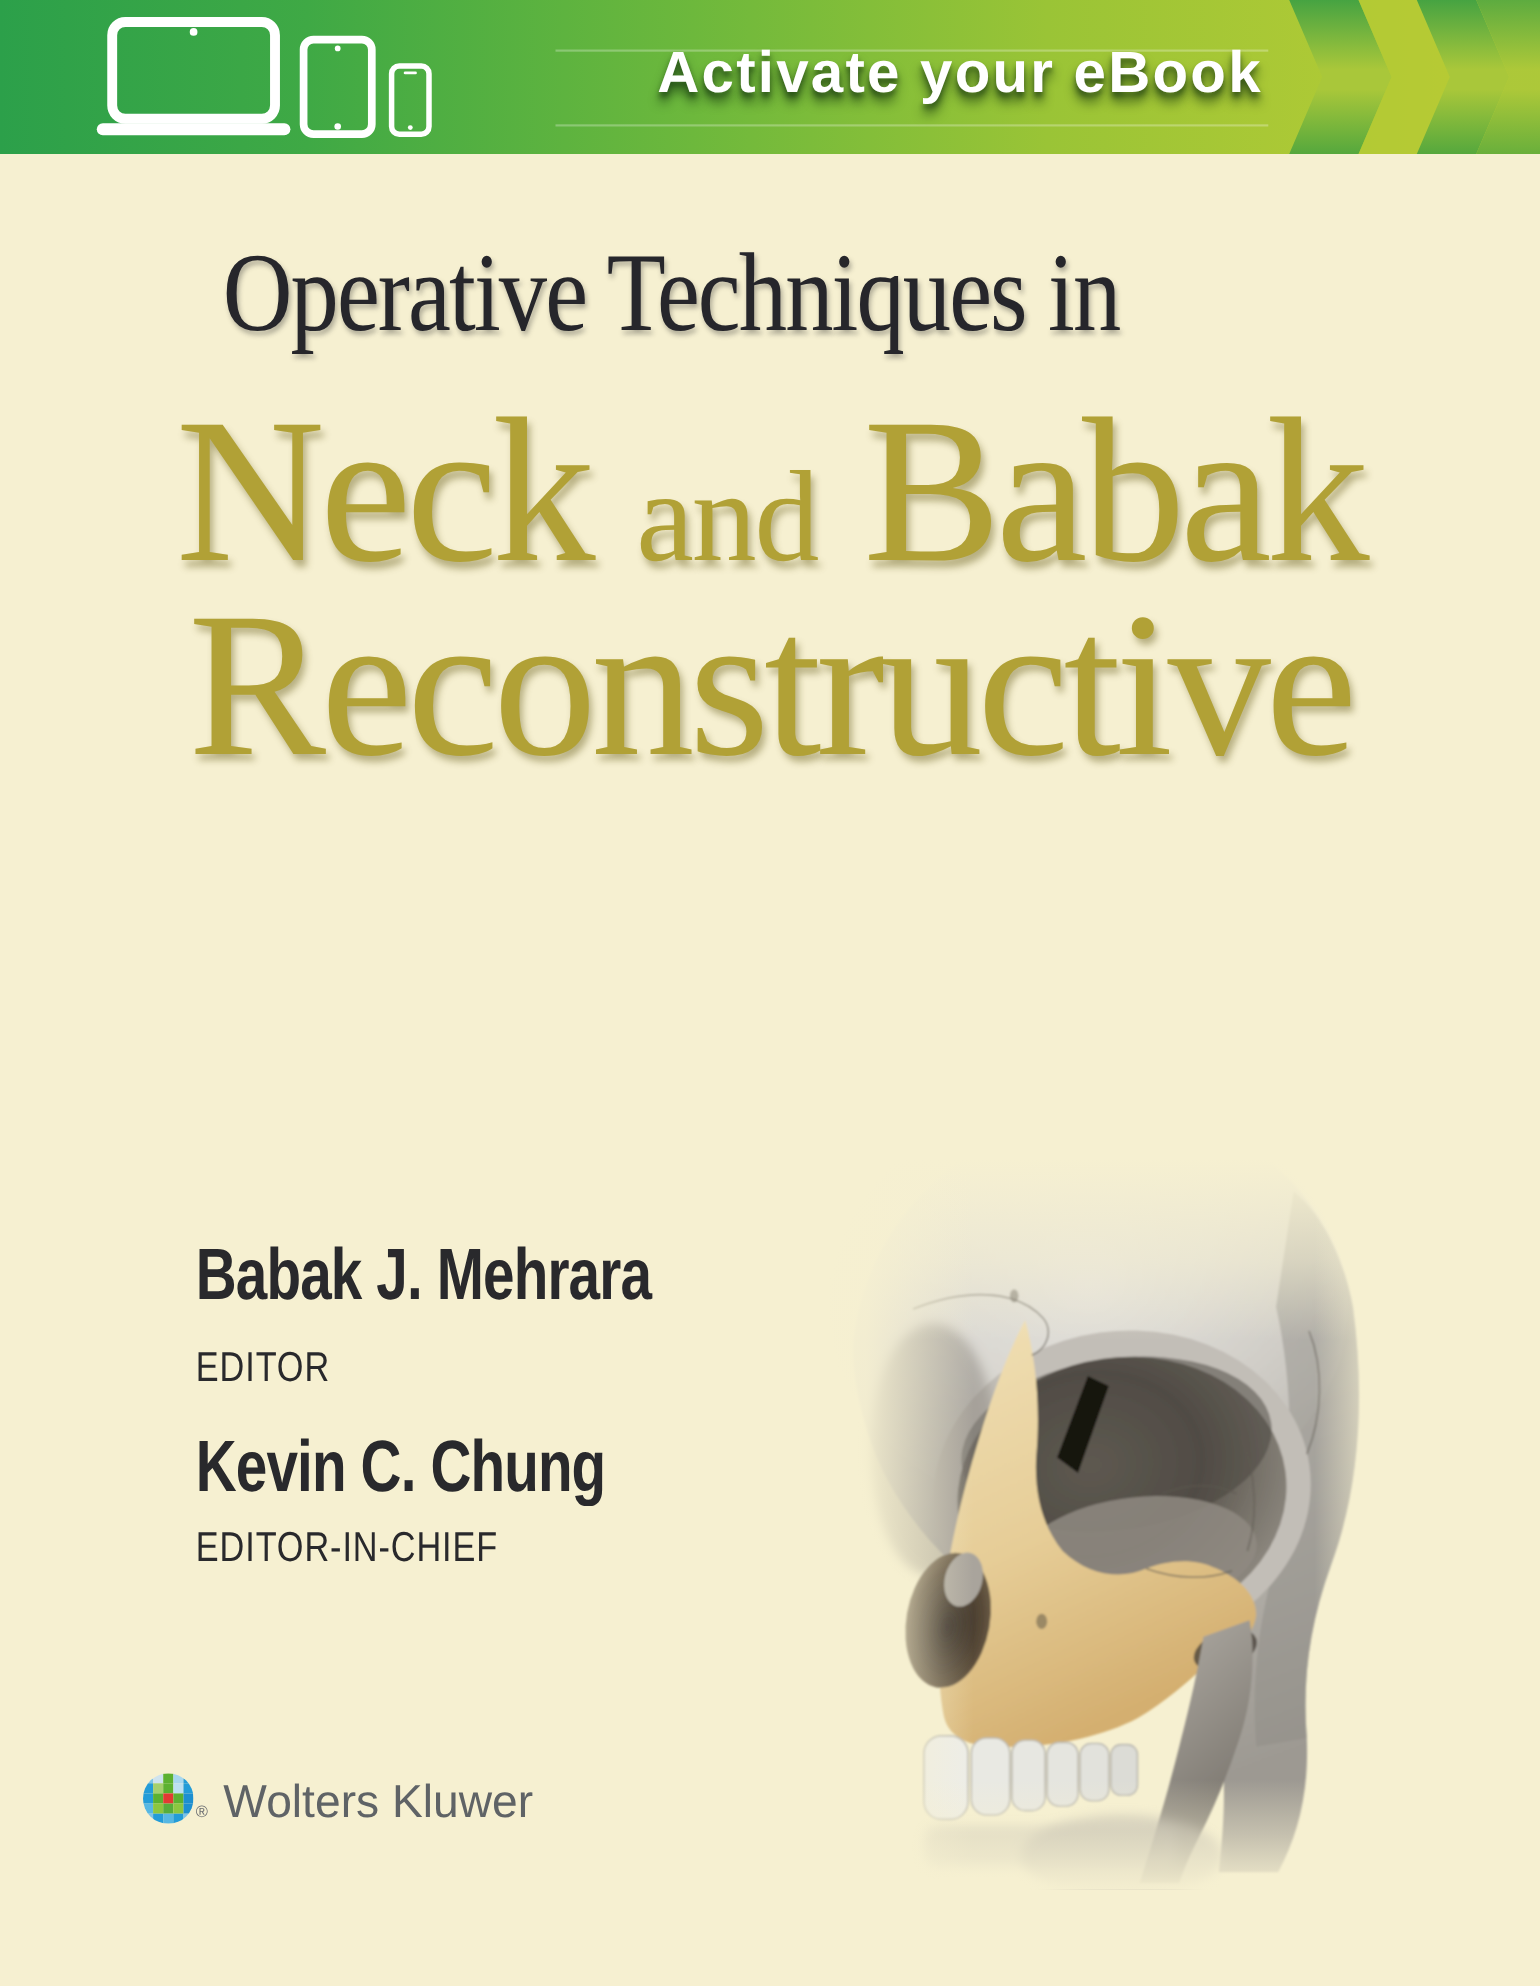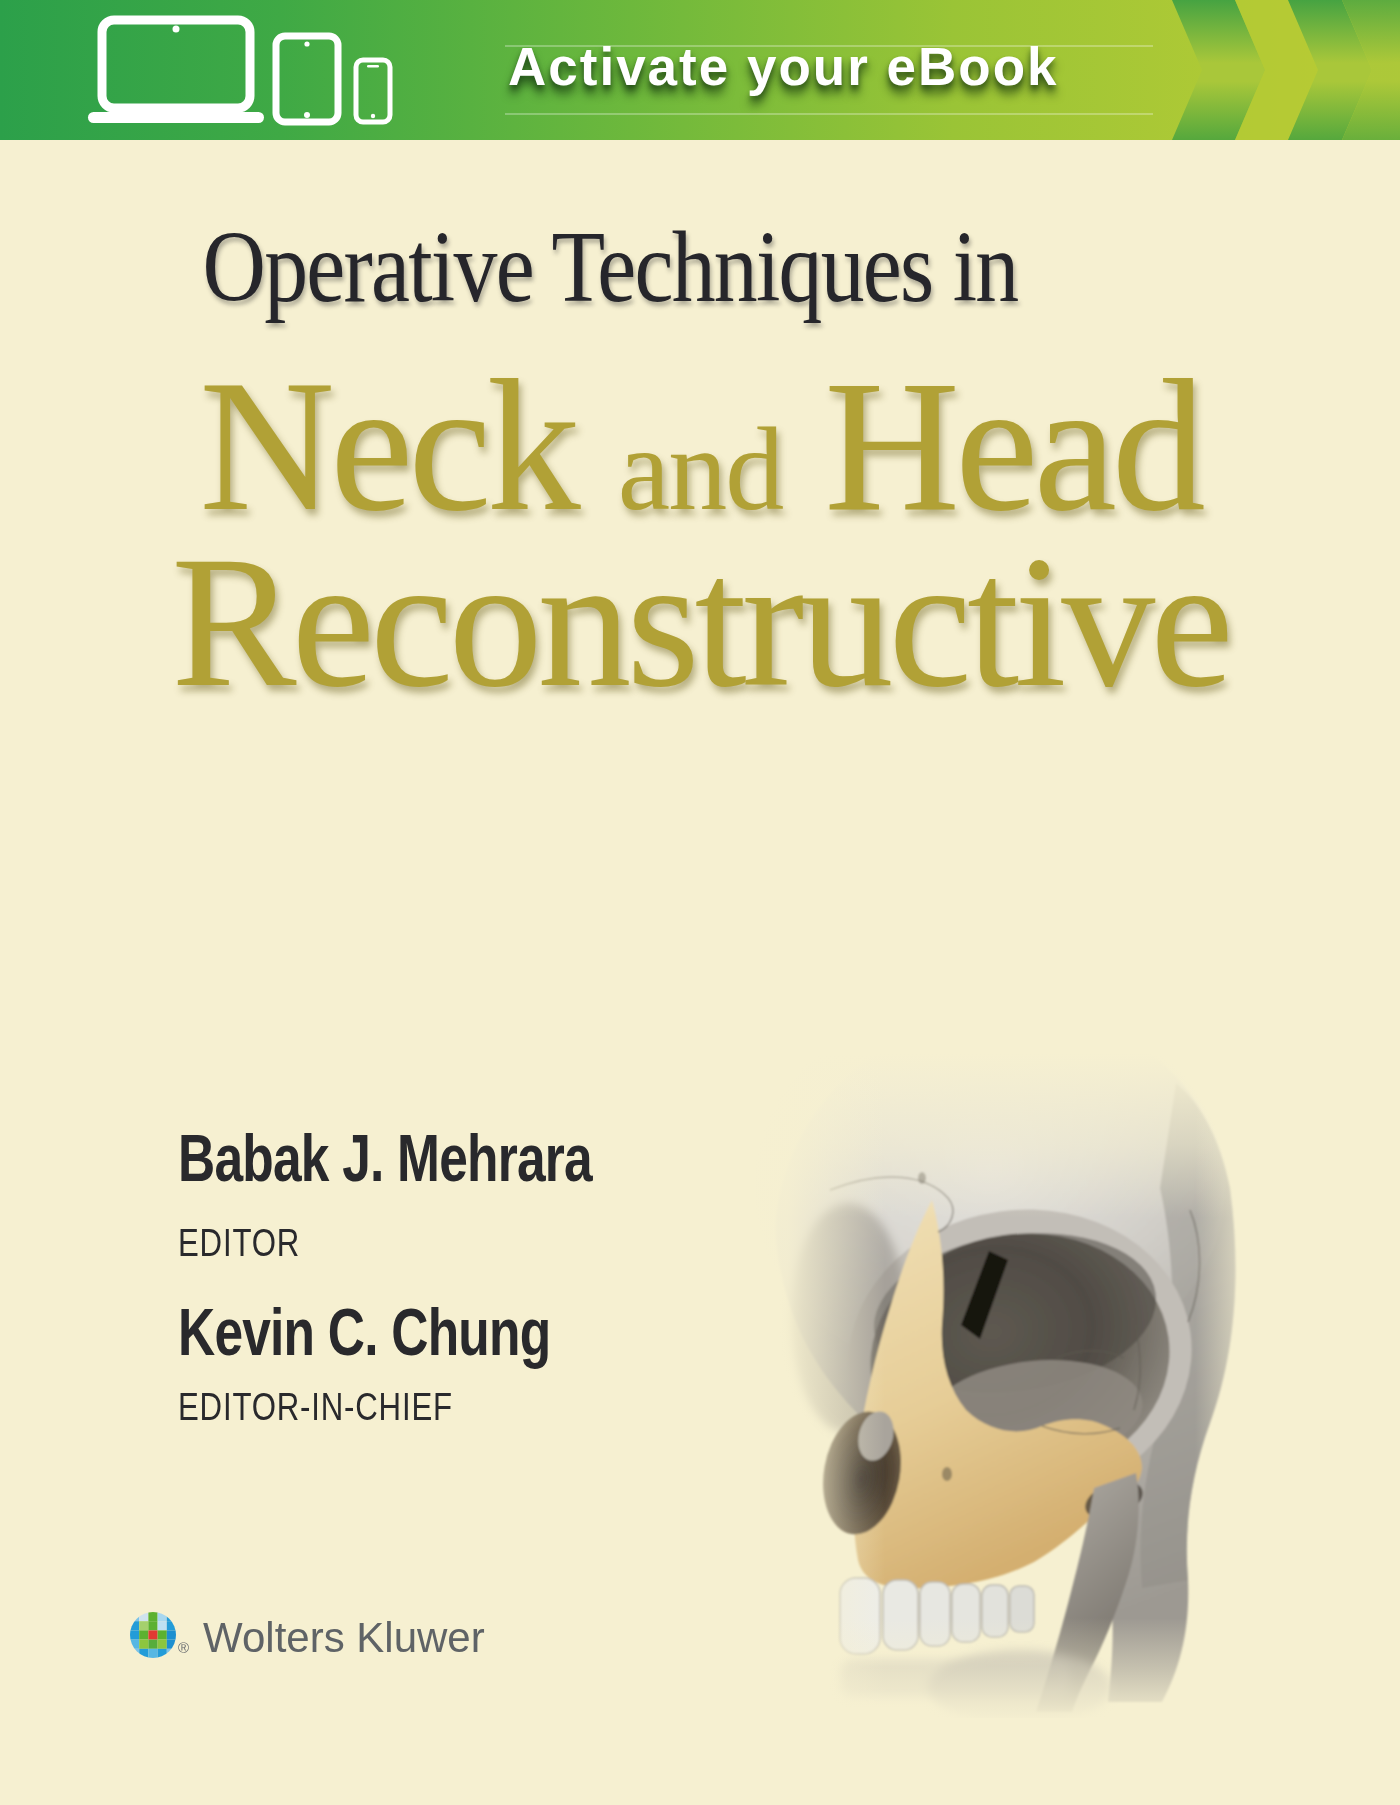--- a/index.html
+++ b/index.html
@@ -4,21 +4,21 @@
 <style>
   html,body{margin:0;padding:0;}
   body{width:1400px;height:1805px;background:#f6f0d1;font-family:"Liberation Serif",serif;}
   .cover{position:relative;width:1400px;height:1805px;background:#f6f0d1;overflow:hidden;}
 
   
   .banner{position:absolute;top:0;left:0;width:1400px;height:140px;
     background:linear-gradient(90deg,#2ca04a 0%,#3fa945 20%,#6db83c 45%,#9ac436 68%,#bccd35 100%);}
   .banner-rule{position:absolute;height:2px;background:rgba(255,255,255,.28);left:505px;width:648px;}
   .rule-top{top:45px;} .rule-bottom{top:113px;}
-  .banner-label{position:absolute;left:508px;top:36px;width:640px;text-align:left;
+  .banner-label{position:absolute;left:508px;top:36px;width:640px;text-align:right;
     font-family:"Liberation Sans",sans-serif;font-weight:bold;font-size:53px;letter-spacing:2px;color:#ffffff;
     text-shadow:0 9px 10px rgba(12,42,12,.62),0 4px 5px rgba(12,42,12,.45);white-space:nowrap;}
   .devices-svg{position:absolute;left:76px;top:10px;}
   .chevrons-svg{position:absolute;right:0;top:0;}
 
   
   .series-title{position:absolute;top:208px;left:0;width:1220px;text-align:center;
     font-size:102px;color:#26262b;letter-spacing:-2px;white-space:nowrap;
     transform:scaleX(.86);transform-origin:50% 50%;
     text-shadow:2px 4px 5px rgba(40,40,40,.35);}
@@ -85,21 +85,21 @@
       </defs>
       <path d="M17,0 H80 L110,70 L80,140 H17 L47,70 Z" fill="url(#chev)"></path>
       <path d="M80,0 H133 L163,70 L133,140 H80 L110,70 Z" fill="#b7cb33" opacity="0.55"></path>
       <path d="M133,0 H187 L217,70 L187,140 H133 L163,70 Z" fill="url(#chev)"></path>
       <path d="M187,0 H245 V140 H187 L217,70 Z" fill="url(#chev)" opacity="0.8"></path>
     </svg>
   </div>
 
   <div class="series-title">Operative Techniques in</div>
 
-  <div class="main-line line-head-neck"><span>Neck</span> <span class="word-and">and</span> <span>Head</span></div>
+  <div class="main-line line-head-neck"><span>Neck</span> <span class="word-and">and</span> <span>Babak</span></div>
 
   <div class="main-line line-reconstructive">Reconstructive</div>
 
 
   <svg class="skull-svg" width="560" height="830" viewBox="0 0 560 830">
     <defs>
       <linearGradient id="gSkull" x1="0" y1="0" x2="0.25" y2="1">
         <stop offset="0" stop-color="#eceae4"></stop>
         <stop offset="0.45" stop-color="#c9c6c0"></stop>
         <stop offset="1" stop-color="#9d9992"></stop>

